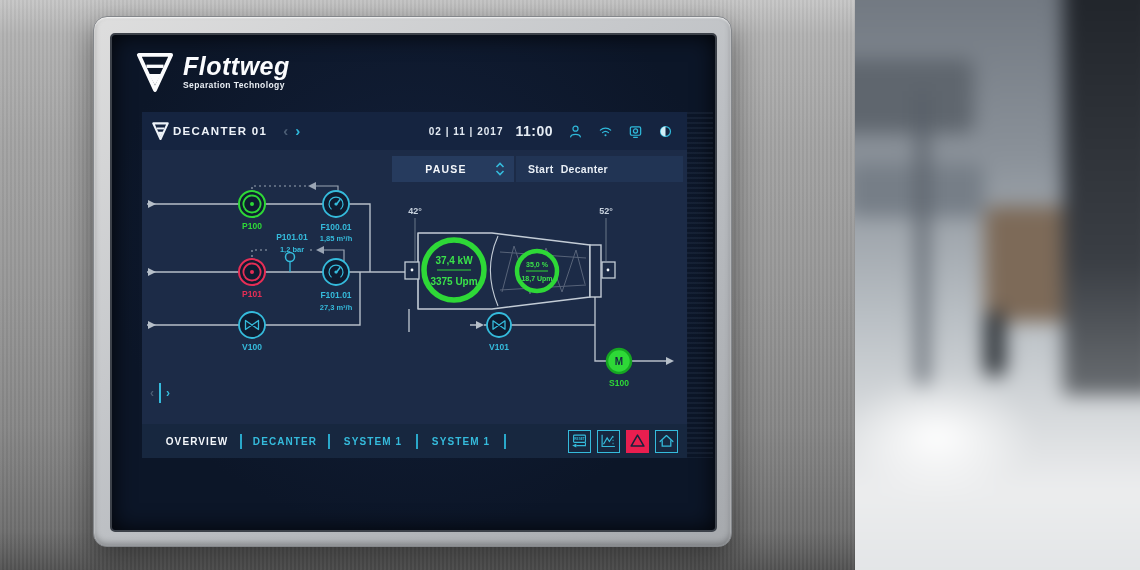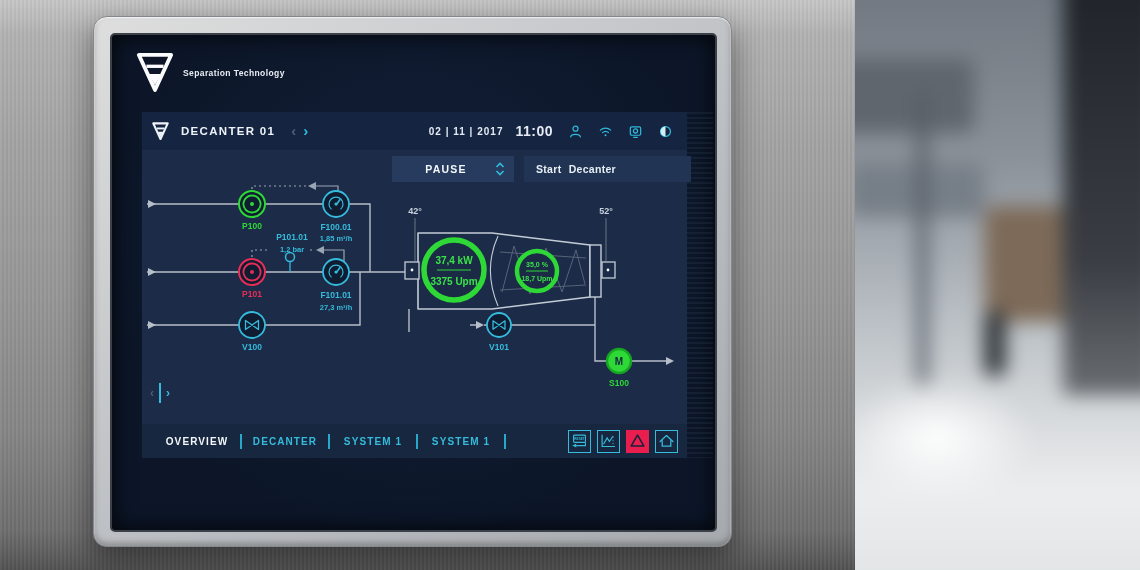--- a/index.html
+++ b/index.html
@@ -36,30 +36,30 @@
   .logo-text .name{font-size:25px;font-weight:800;font-style:italic;color:#fbfcfe;letter-spacing:.5px;line-height:25px;}
   .logo-text .tag{font-size:8.5px;font-weight:bold;color:#e9eef4;letter-spacing:.4px;margin-top:1px;}
 
   
   .panel{position:absolute;left:30px;top:77px;width:545px;height:346px;background:#1c2b47;}
   .ribs{position:absolute;left:575px;top:77px;width:26px;height:346px;opacity:.5;
     background:repeating-linear-gradient(180deg,rgba(96,118,150,.22) 0 2px,rgba(0,0,0,0) 2px 5px);}
 
   .bar{position:absolute;left:0;top:0;width:545px;height:38px;background:#152440;display:flex;align-items:center;
     padding:0 14px 0 10px;box-sizing:border-box;}
-  .bar .title{margin-left:12px;font-size:11.5px;font-weight:bold;letter-spacing:1.3px;color:#eef3f9;}
+  .bar .title{margin-left:4px;font-size:11.5px;font-weight:bold;letter-spacing:1.3px;color:#eef3f9;}
   .nav{margin-left:16px;display:flex;gap:7px;font-size:15px;font-weight:bold;line-height:14px;}
   .nav .prev{color:#4c5d74;}
   .nav .next{color:#2fb9da;}
   .spacer{flex:1;}
   .dt{font-size:10px;font-weight:bold;color:#e4ebf3;letter-spacing:1px;}
   .tm{font-size:14px;font-weight:bold;color:#e4ebf3;margin-left:12px;letter-spacing:.5px;}
   .hicon{margin-left:15px;display:flex;align-items:center;}
 
-  .controls{position:absolute;left:250px;top:44px;display:flex;gap:10px;}
+  .controls{position:absolute;left:250px;top:44px;display:flex;gap:2px;}
   .pause-box{width:122px;height:26px;background:#263b5e;position:relative;display:flex;align-items:center;justify-content:center;}
   .pause-box .lbl{font-size:10.5px;font-weight:bold;color:#f4f7fb;letter-spacing:1.2px;margin-right:14px;}
   .pause-box .spin{position:absolute;right:9px;top:5px;}
   .status-box{width:167px;height:26px;background:#213454;display:flex;align-items:center;font-weight:bold;}
   .status-box .lbl{font-size:10.5px;color:#e8eef5;margin-left:12px;word-spacing:4px;letter-spacing:.3px;}
 
   .diagram{position:absolute;left:0;top:70px;}
   svg text{font-family:"Liberation Sans",sans-serif;font-weight:bold;}
 
   .pager{position:absolute;left:8px;top:270px;display:flex;align-items:center;gap:5px;height:22px;}
@@ -98,20 +98,21 @@
 <div class="monitor">
   <div class="screen">
 
     <div class="logo">
       <svg width="38" height="40" viewBox="0 0 40 42">
         <polygon points="3,3 37,3 20,40" fill="none" stroke="#fbfcfe" stroke-width="4" stroke-linejoin="round"></polygon>
         <line x1="11" y1="15" x2="29" y2="15" stroke="#fbfcfe" stroke-width="3.5"></line>
         <polygon points="13.5,23 26.5,23 20,35" fill="#fbfcfe"></polygon>
       </svg>
       <div class="logo-text">
+        <div class="name">Flottweg</div>
         <div class="tag">Separation Technology</div>
       </div>
     </div>
 
     <div class="ribs"></div>
 
     <div class="panel">
 
       <div class="bar">
         <svg width="17" height="18" viewBox="0 0 40 42">

